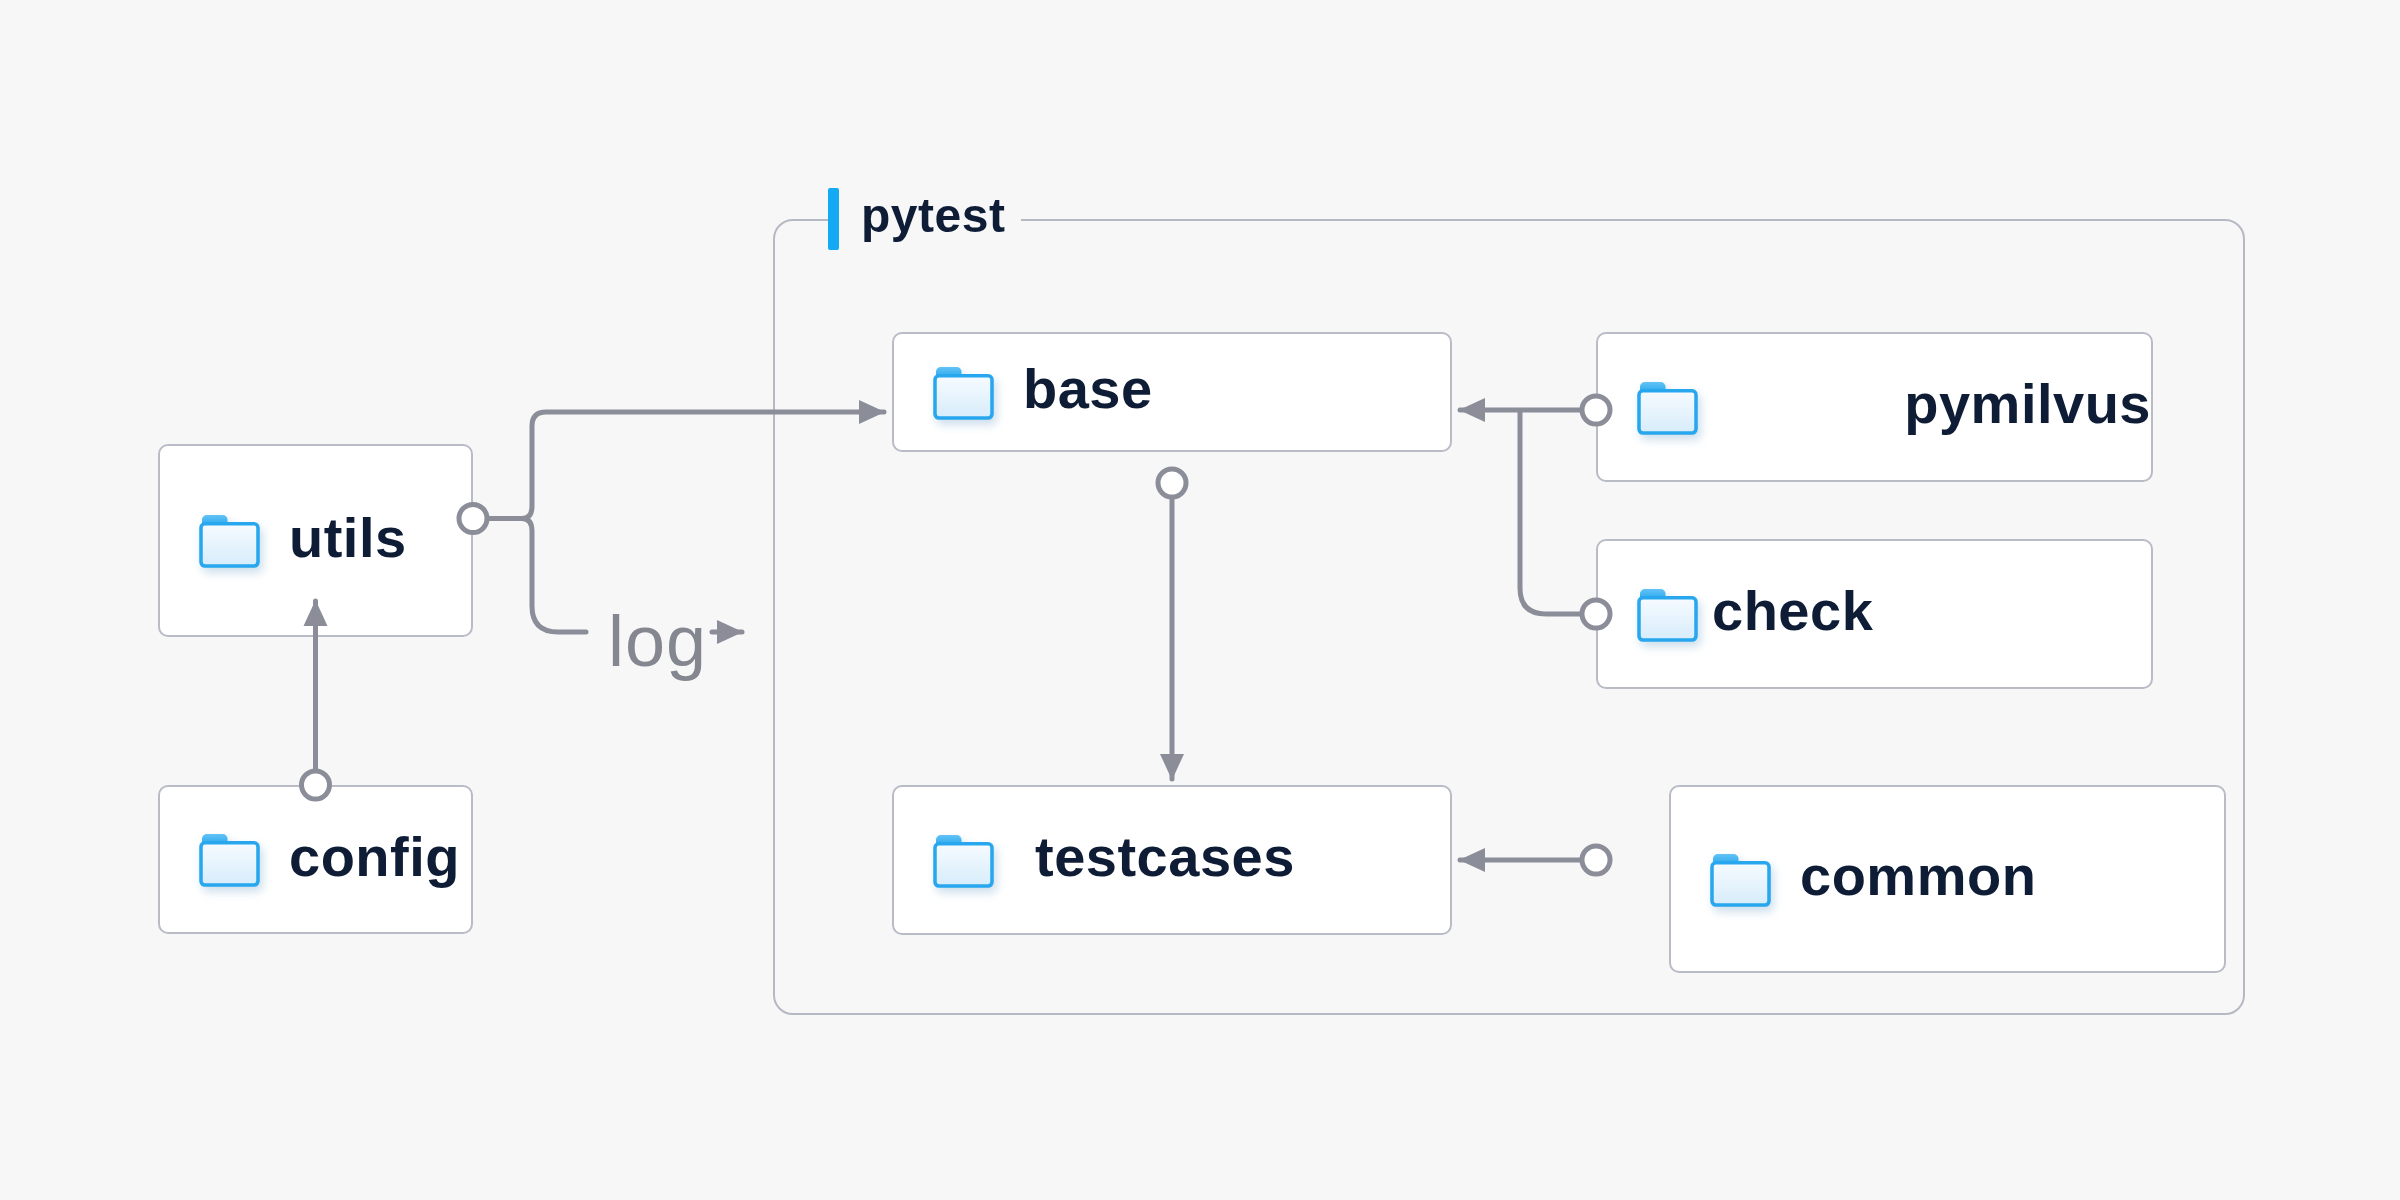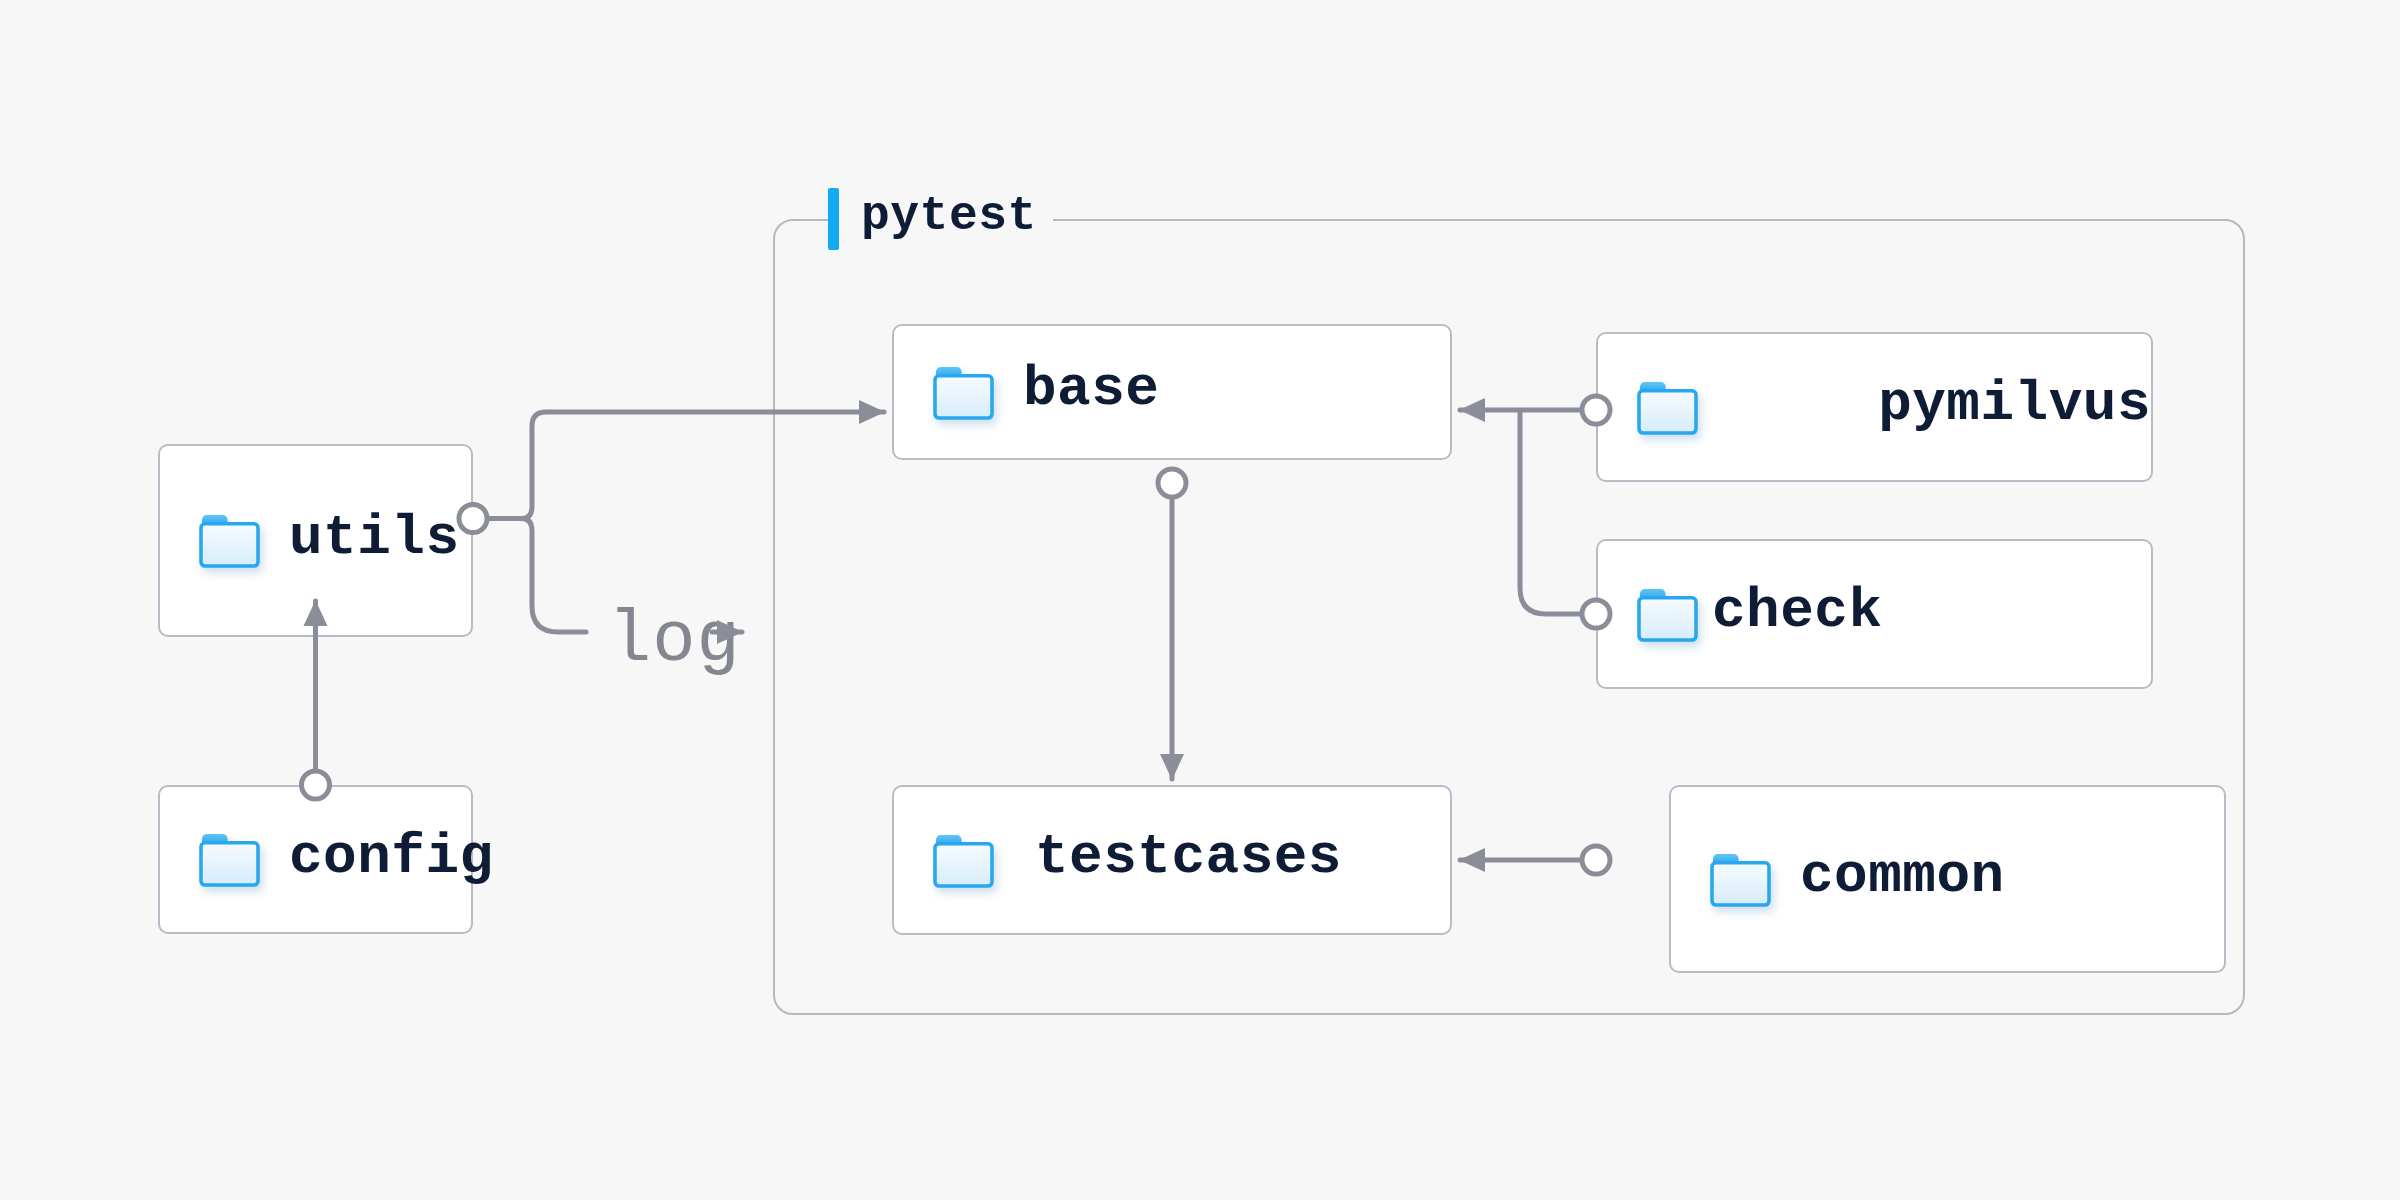--- a/index.html
+++ b/index.html
@@ -1,21 +1,21 @@
 <!DOCTYPE html>
 <html><head>
 <meta charset="utf-8">
 <style>
   html, body { margin: 0; padding: 0; background: #f7f7f8; }
   .canvas {
     position: relative;
     width: 2400px;
     height: 1200px;
     background: #f7f7f8;
-    font-family: Liberation Mono, monospace;
+    font-family: Liberation Sans, sans-serif;
     overflow: hidden;
   }
 
   
   .pytest-box {
     position: absolute;
     left: 773px; top: 219px;
     width: 1472px; height: 796px;
     border: 2px solid #b6b9c3;
     border-radius: 20px;
@@ -65,21 +65,21 @@
     color: #0e1c36;
     letter-spacing: 0.5px;
     line-height: 1;
     padding-bottom: 6px;
   }
   .folder { display: flex; flex: none; }
   .folder svg { filter: drop-shadow(3px 5px 5px rgba(110, 160, 200, 0.35)); }
 
   .n-utils     { left: 158px;  top: 444px; width: 315px; height: 193px; text-align: center; }
   .n-config    { left: 158px;  top: 785px; width: 315px; height: 149px; text-align: right; }
-  .n-base      { left: 892px;  top: 324px; width: 560px; height: 136px; }
+  .n-base      { left: 892px;  top: 332px; width: 560px; height: 120px; }
   .n-testcases { left: 892px;  top: 785px; width: 560px; height: 150px; gap: 40px; }
   .n-pymilvus  { left: 1596px; top: 332px; width: 557px; height: 150px; justify-content: space-between; }
   .n-check     { left: 1596px; top: 539px; width: 557px; height: 150px; gap: 13px; }
   .n-common    { left: 1669px; top: 785px; width: 557px; height: 188px; }
 
   
   .connectors {
     position: absolute;
     left: 0; top: 0;
     width: 2400px; height: 1200px;

